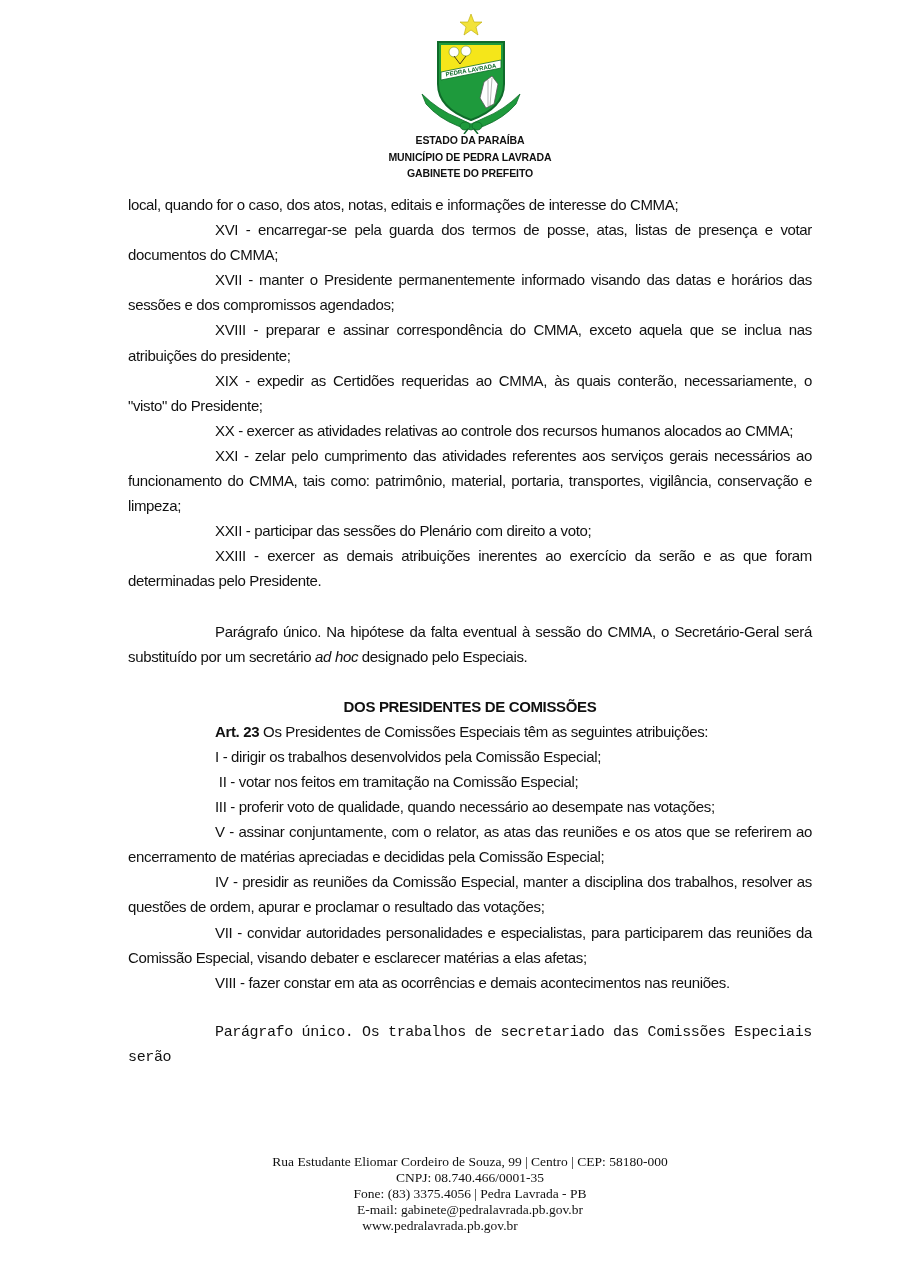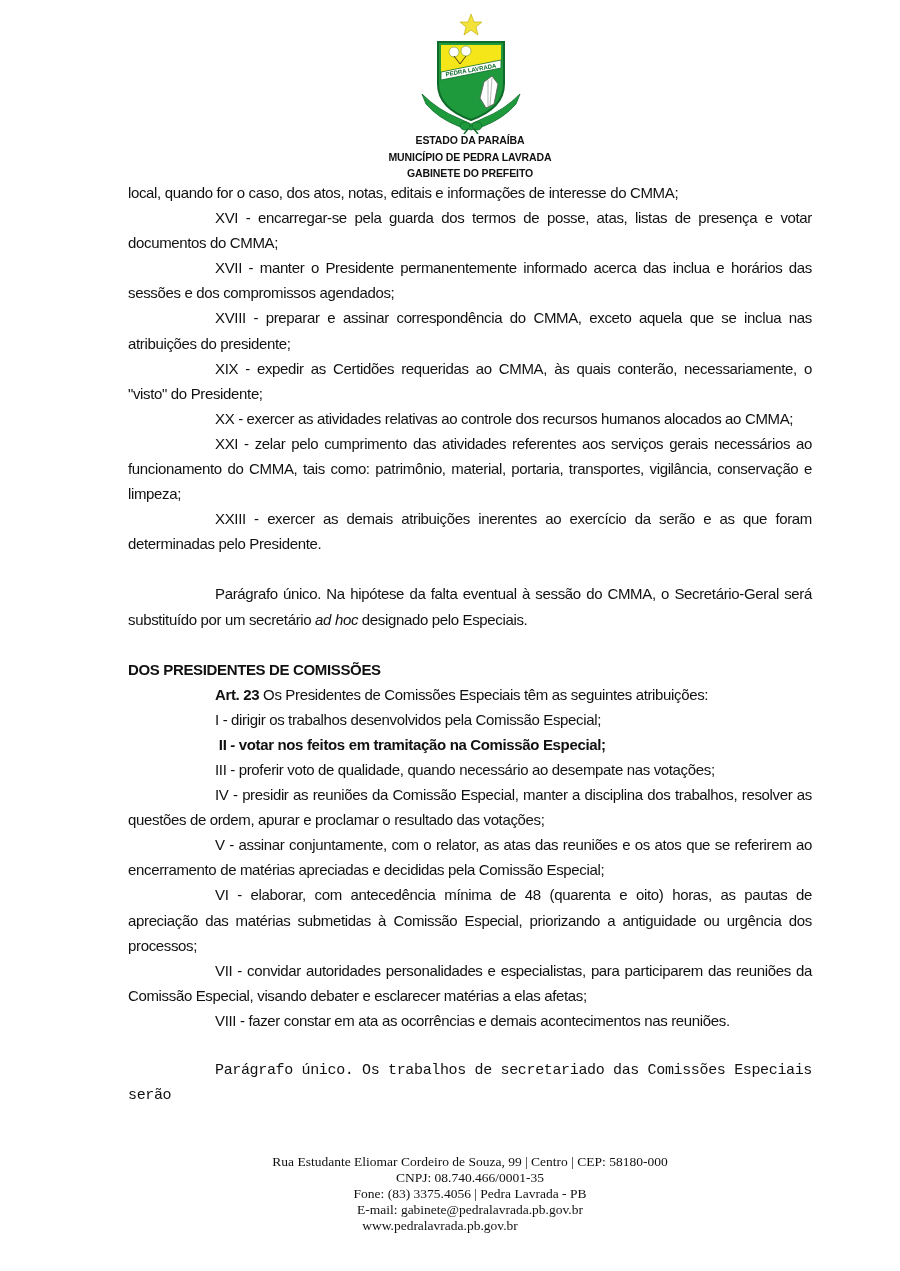--- a/index.html
+++ b/index.html
@@ -2,28 +2,28 @@
 <html><head>
 <meta charset="utf-8">
 <style>
   html, body { margin: 0; padding: 0; background: #ffffff; }
   body { width: 900px; height: 1271px; position: relative; overflow: hidden; color: #111; }
   .page { position: absolute; left: 0; top: 0; width: 900px; height: 1271px; }
   .crest { position: absolute; left: 418px; top: 12px; width: 106px; height: 122px; }
   .hdr { position: absolute; left: 0; width: 940px; text-align: center;
          font-family: "Liberation Sans", sans-serif; font-weight: bold; font-size: 10.5px;
          letter-spacing: -0.1px; line-height: 13px; }
-  .body-text { position: absolute; left: 128px; width: 684px; top: 180px;
+  .body-text { position: absolute; left: 128px; width: 684px; top: 192px;
                font-family: "Liberation Sans", sans-serif; font-size: 15px; line-height: 25.1px;
                letter-spacing: -0.35px; word-spacing: 0px; }
   .p { text-align: justify; text-align-last: left; margin: 0; }
   .ind { text-indent: 87px; }
   .just-last { text-align-last: justify; font-family: Liberation Mono, monospace; }
   .gap { height: 25px; }
-  .heading { text-align: left; font-weight: bold; margin: 0; }
+  .heading { text-align: center; font-weight: bold; margin: 0; }
   .footer { position: absolute; left: 0; width: 940px; top: 1154px; text-align: center;
             font-family: "Liberation Serif", serif; font-size: 13.5px; line-height: 16px; color: #111; }
   .footer .last { padding-right: 60px; }
   em { }
   b { font-weight: bold; }
 </style>
 </head>
 <body>
 
 <div class="page">
@@ -55,43 +55,43 @@
   </svg>
 
   <div class="hdr" style="top:134px;">ESTADO DA PARAÍBA</div>
   <div class="hdr" style="top:151px;">MUNICÍPIO DE PEDRA LAVRADA</div>
   <div class="hdr" style="top:167px;">GABINETE DO PREFEITO</div>
 
   <div class="body-text">
     <p class="p">local, quando for o caso, dos atos, notas, editais e informações de interesse do CMMA;</p>
 
     <p class="p ind">XVI - encarregar-se pela guarda dos termos de posse, atas, listas de presença e votar documentos do CMMA;</p>
-    <p class="p ind">XVII - manter o Presidente permanentemente informado acerca das inclua e horários das sessões e dos compromissos agendados;</p>
+    <p class="p ind">XVII - manter o Presidente permanentemente informado visando das datas e horários das sessões e dos compromissos agendados;</p>
     <p class="p ind">XVIII - preparar e assinar correspondência do CMMA, exceto aquela que se inclua nas atribuições do presidente;</p>
     <p class="p ind">XIX - expedir as Certidões requeridas ao CMMA, às quais conterão, necessariamente, o "visto" do Presidente;</p>
     <p class="p ind">XX - exercer as atividades relativas ao controle dos recursos humanos alocados ao CMMA;</p>
     <p class="p ind">XXI - zelar pelo cumprimento das atividades referentes aos serviços gerais necessários ao funcionamento do CMMA, tais como: patrimônio, material, portaria, transportes, vigilância, conservação e limpeza;</p>
+    <p class="p ind">XXII - participar das sessões do Plenário com direito a voto;</p>
     <p class="p ind">XXIII - exercer as demais atribuições inerentes ao exercício da serão e as que foram determinadas pelo Presidente.</p>
 
     <div class="gap"></div>
 
     <p class="p ind"><span>Parágrafo único. Na hipótese da falta eventual à sessão do CMMA, o Secretário-Geral será substituído por um secretário </span><em>ad hoc</em><span> designado pelo Especiais.</span></p>
 
     <div class="gap"></div>
 
     <p class="heading">DOS PRESIDENTES DE COMISSÕES</p>
 
     <p class="p ind"><b>Art. 23</b><span> Os Presidentes de Comissões Especiais têm as seguintes atribuições:</span></p>
 
     <p class="p ind">I - dirigir os trabalhos desenvolvidos pela Comissão Especial;</p>
-    <p class="p ind" style="white-space:pre-wrap;font-weight:bold;"> II - votar nos feitos em tramitação na Comissão Especial;</p>
+    <p class="p ind" style="white-space:pre-wrap;"> II - votar nos feitos em tramitação na Comissão Especial;</p>
     <p class="p ind">III - proferir voto de qualidade, quando necessário ao desempate nas votações;</p>
+    <p class="p ind">V - assinar conjuntamente, com o relator, as atas das reuniões e os atos que se referirem ao encerramento de matérias apreciadas e decididas pela Comissão Especial;</p>
     <p class="p ind">IV - presidir as reuniões da Comissão Especial, manter a disciplina dos trabalhos, resolver as questões de ordem, apurar e proclamar o resultado das votações;</p>
-    <p class="p ind">V - assinar conjuntamente, com o relator, as atas das reuniões e os atos que se referirem ao encerramento de matérias apreciadas e decididas pela Comissão Especial;</p>
-    <p class="p ind">VI - elaborar, com antecedência mínima de 48 (quarenta e oito) horas, as pautas de apreciação das matérias submetidas à Comissão Especial, priorizando a antiguidade ou urgência dos processos;</p>
     <p class="p ind">VII - convidar autoridades personalidades e especialistas, para participarem das reuniões da Comissão Especial, visando debater e esclarecer matérias a elas afetas;</p>
     <p class="p ind">VIII - fazer constar em ata as ocorrências e demais acontecimentos nas reuniões.</p>
 
     <div class="gap"></div>
 
     <p class="p ind just-last">Parágrafo único. Os trabalhos de secretariado das Comissões Especiais serão</p>
   </div>
 
   <div class="footer">
     <div>Rua Estudante Eliomar Cordeiro de Souza, 99 | Centro | CEP: 58180-000</div>

